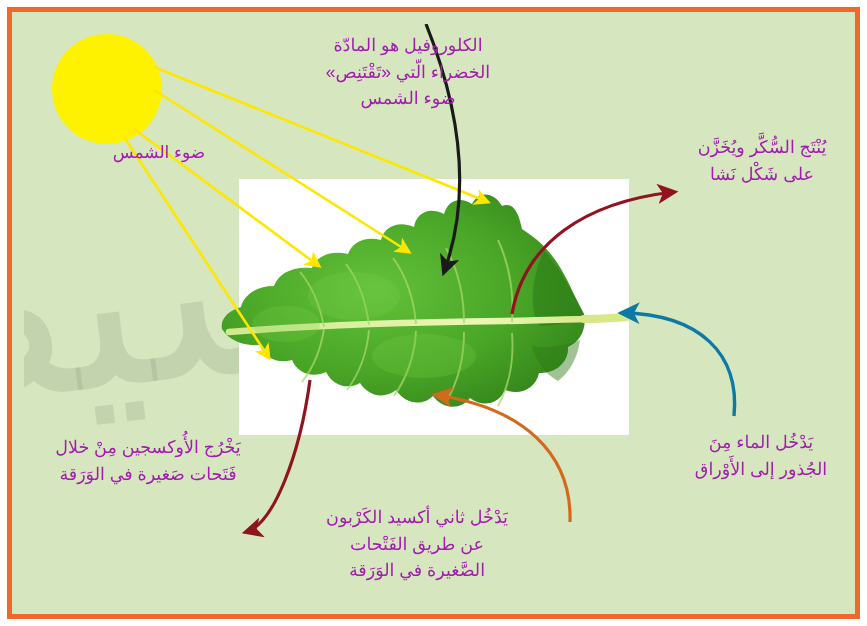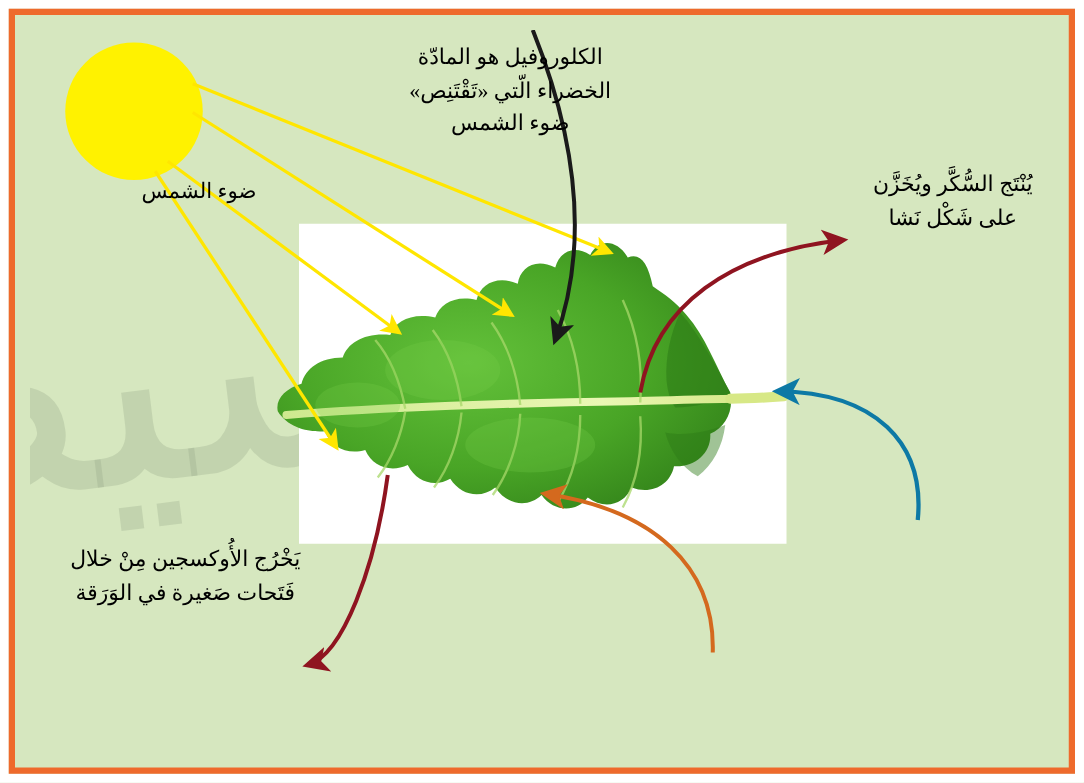--- a/index.html
+++ b/index.html
@@ -87,27 +87,27 @@
     left: 0;
     top: 0;
     width: 843px;
     height: 602px;
     pointer-events: none;
   }
 
   
   .callout {
     position: absolute;
-    color: #000000;
+    color: #a21caf;
     font-size: 17.5px;
     line-height: 1.52;
     direction: rtl;
     text-align: center;
     white-space: pre-line;
-    font-family: Liberation Serif, serif;
+    font-family: Liberation Sans, sans-serif;
   }
 
   .callout.small-label {
     font-size: 17px;
   }
 
   #callout-chlorophyll { left: 268px; top: 8px;  width: 232px; }
   #callout-sugar       { left: 635px; top: 110px; width: 206px; }
   #callout-water       { left: 633px; top: 405px; width: 208px; }
   #callout-oxygen      { left: 0px;   top: 410px; width: 248px; }
@@ -233,22 +233,27 @@
         <path d="M286,356 C276,430 250,500 222,508" stroke="#8f1420" stroke-width="3.2" fill="none" marker-end="url(#darkRedHead)"></path>
       </svg>
 
       <div class="callout" id="callout-chlorophyll">الكلوروفيل هو المادّة
 الخضراء الّتي «تَقْتَنِص»
 ضوء الشمس</div>
 
       <div class="callout" id="callout-sugar">يُنْتَج السُّكَّر ويُخَزَّن
 على شَكْل نَشا</div>
 
+      <div class="callout" id="callout-water">يَدْخُل الماء مِنَ
+الجُذور إلى الأَوْراق</div>
 
       <div class="callout" id="callout-oxygen">يَخْرُج الأُوكسجين مِنْ خلال
 فَتَحات صَغيرة في الوَرَقة</div>
 
+      <div class="callout" id="callout-co2">يَدْخُل ثاني أكسيد الكَرْبون
+عن طريق الفَتْحات
+الصَّغيرة في الوَرَقة</div>
 
       <div class="callout small-label" id="label-sunlight">ضوء الشمس</div>
 
     </div>
   </div>
 </div>
 
 </body></html>

